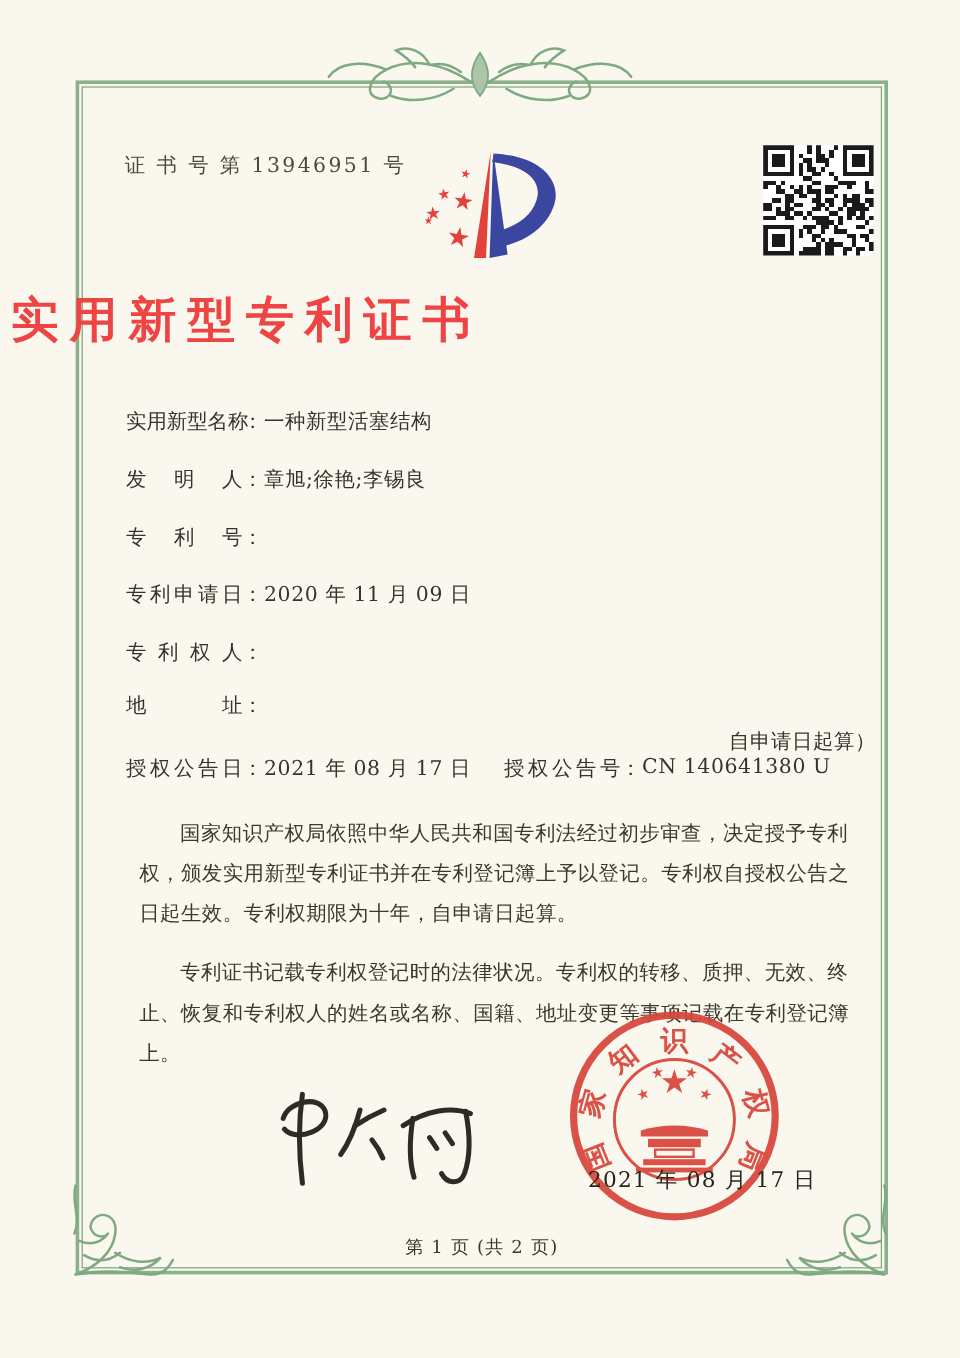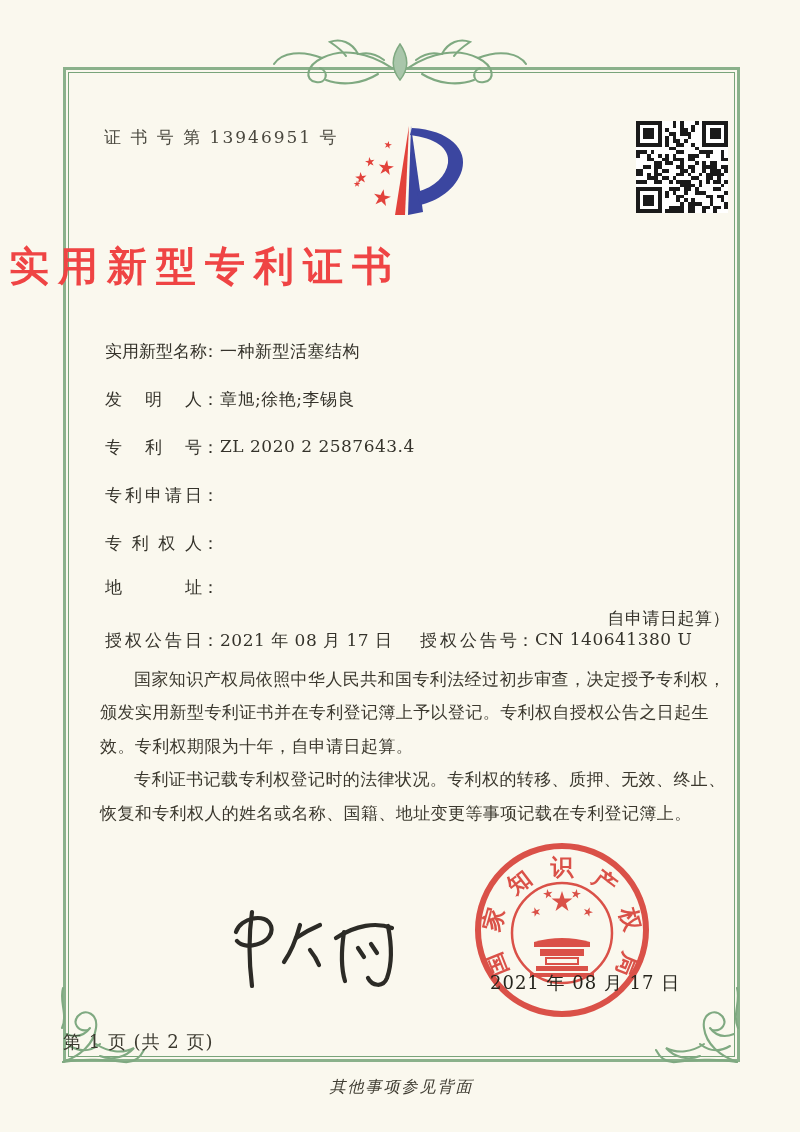--- a/index.html
+++ b/index.html
@@ -26,32 +26,32 @@
              font-size:17px;color:#35332b;}
   .field-row.second{left:420px;}
   .flabel{display:inline-flex;justify-content:space-between;width:97px;flex:none;}
   .colon{width:18px;flex:none;}
   .fvalue{letter-spacing:.5px;white-space:nowrap;text-align:right;}
   .fvalue.wrap{white-space:normal;width:510px;line-height:28px;}
 
   
   .paras{position:absolute;left:100px;top:663px;width:634px;font-size:17px;
          line-height:1.97;color:#3b382e;}
-  .paras p{margin:0;text-indent:2em;letter-spacing:.4px;}
+  .paras p{margin:16px;text-indent:2em;letter-spacing:.4px;}
 
   
   .signer{position:absolute;left:107px;top:916px;font-size:18px;color:#35332b;line-height:36px;}
   .signature{position:absolute;left:225px;top:895px;}
   .seal-svg{position:absolute;left:472px;top:840px;opacity:.93;}
   .seal-char{font:700 23px "DejaVu Serif",serif;fill:#d8453c;text-anchor:middle;}
   .seal-date{position:absolute;left:490px;top:971px;font-size:18px;letter-spacing:1px;color:#25241c;}
 
   
-  .page-num{position:absolute;left:63px;top:1030px;width:677px;
-            font-size:18px;color:#3b392f;letter-spacing:1px;}
+  .page-num{position:absolute;left:63px;top:1030px;width:677px;text-align:center;
+            font-size:15px;color:#3b392f;letter-spacing:1px;}
   .back-note{position:absolute;left:63px;top:1077px;width:677px;text-align:center;
              font-size:16px;font-style:italic;color:#3f3c32;letter-spacing:2px;}
 </style>
 </head>
 <body>
 
 <div class="page">
 
   <div class="frame"></div>
 
@@ -333,31 +333,31 @@
       <span class="colon">：</span>
     <span class="fvalue">章旭;徐艳;李锡良</span>
   </div>
   <div class="field-row" style="top:436px">
     <span class="flabel">
         <span>专</span>
         <span>利</span>
         <span>号</span>
       </span>
       <span class="colon">：</span>
-    <span class="fvalue">ZL 2020 2 2587643.4</span>
   </div>
   <div class="field-row" style="top:484px">
     <span class="flabel">
         <span>专</span>
         <span>利</span>
         <span>申</span>
         <span>请</span>
         <span>日</span>
       </span>
       <span class="colon">：</span>
+    <span class="fvalue">2020 年 11 月 09 日</span>
   </div>
   <div class="field-row" style="top:532px">
     <span class="flabel">
         <span>专</span>
         <span>利</span>
         <span>权</span>
         <span>人</span>
       </span>
       <span class="colon">：</span>
   </div>
@@ -435,15 +435,14 @@
         <text x="51.793581619874764" y="47.907389820824584" transform="rotate(-37.33333333333333 51.793581619874764 47.907389820824584)" class="seal-char">知</text>
         <text x="90" y="35" transform="rotate(0 90 35)" class="seal-char">识</text>
         <text x="128.20641838012526" y="47.9073898208246" transform="rotate(37.33333333333334 128.20641838012526 47.9073898208246)" class="seal-char">产</text>
         <text x="150.75743562724114" y="81.34064779165624" transform="rotate(74.66666666666666 150.75743562724114 81.34064779165624)" class="seal-char">权</text>
         <text x="148.41258283770762" y="121.60021538520246" transform="rotate(112 148.41258283770762 121.60021538520246)" class="seal-char">局</text>
       </g>
   </svg>
   <div class="seal-date">2021 年 08 月 17 日</div>
 
   <div class="page-num">第 1 页 (共 2 页)</div>
-  <div class="back-note">其他事项参见背面</div>
 
 </div>
 
 </body></html>

